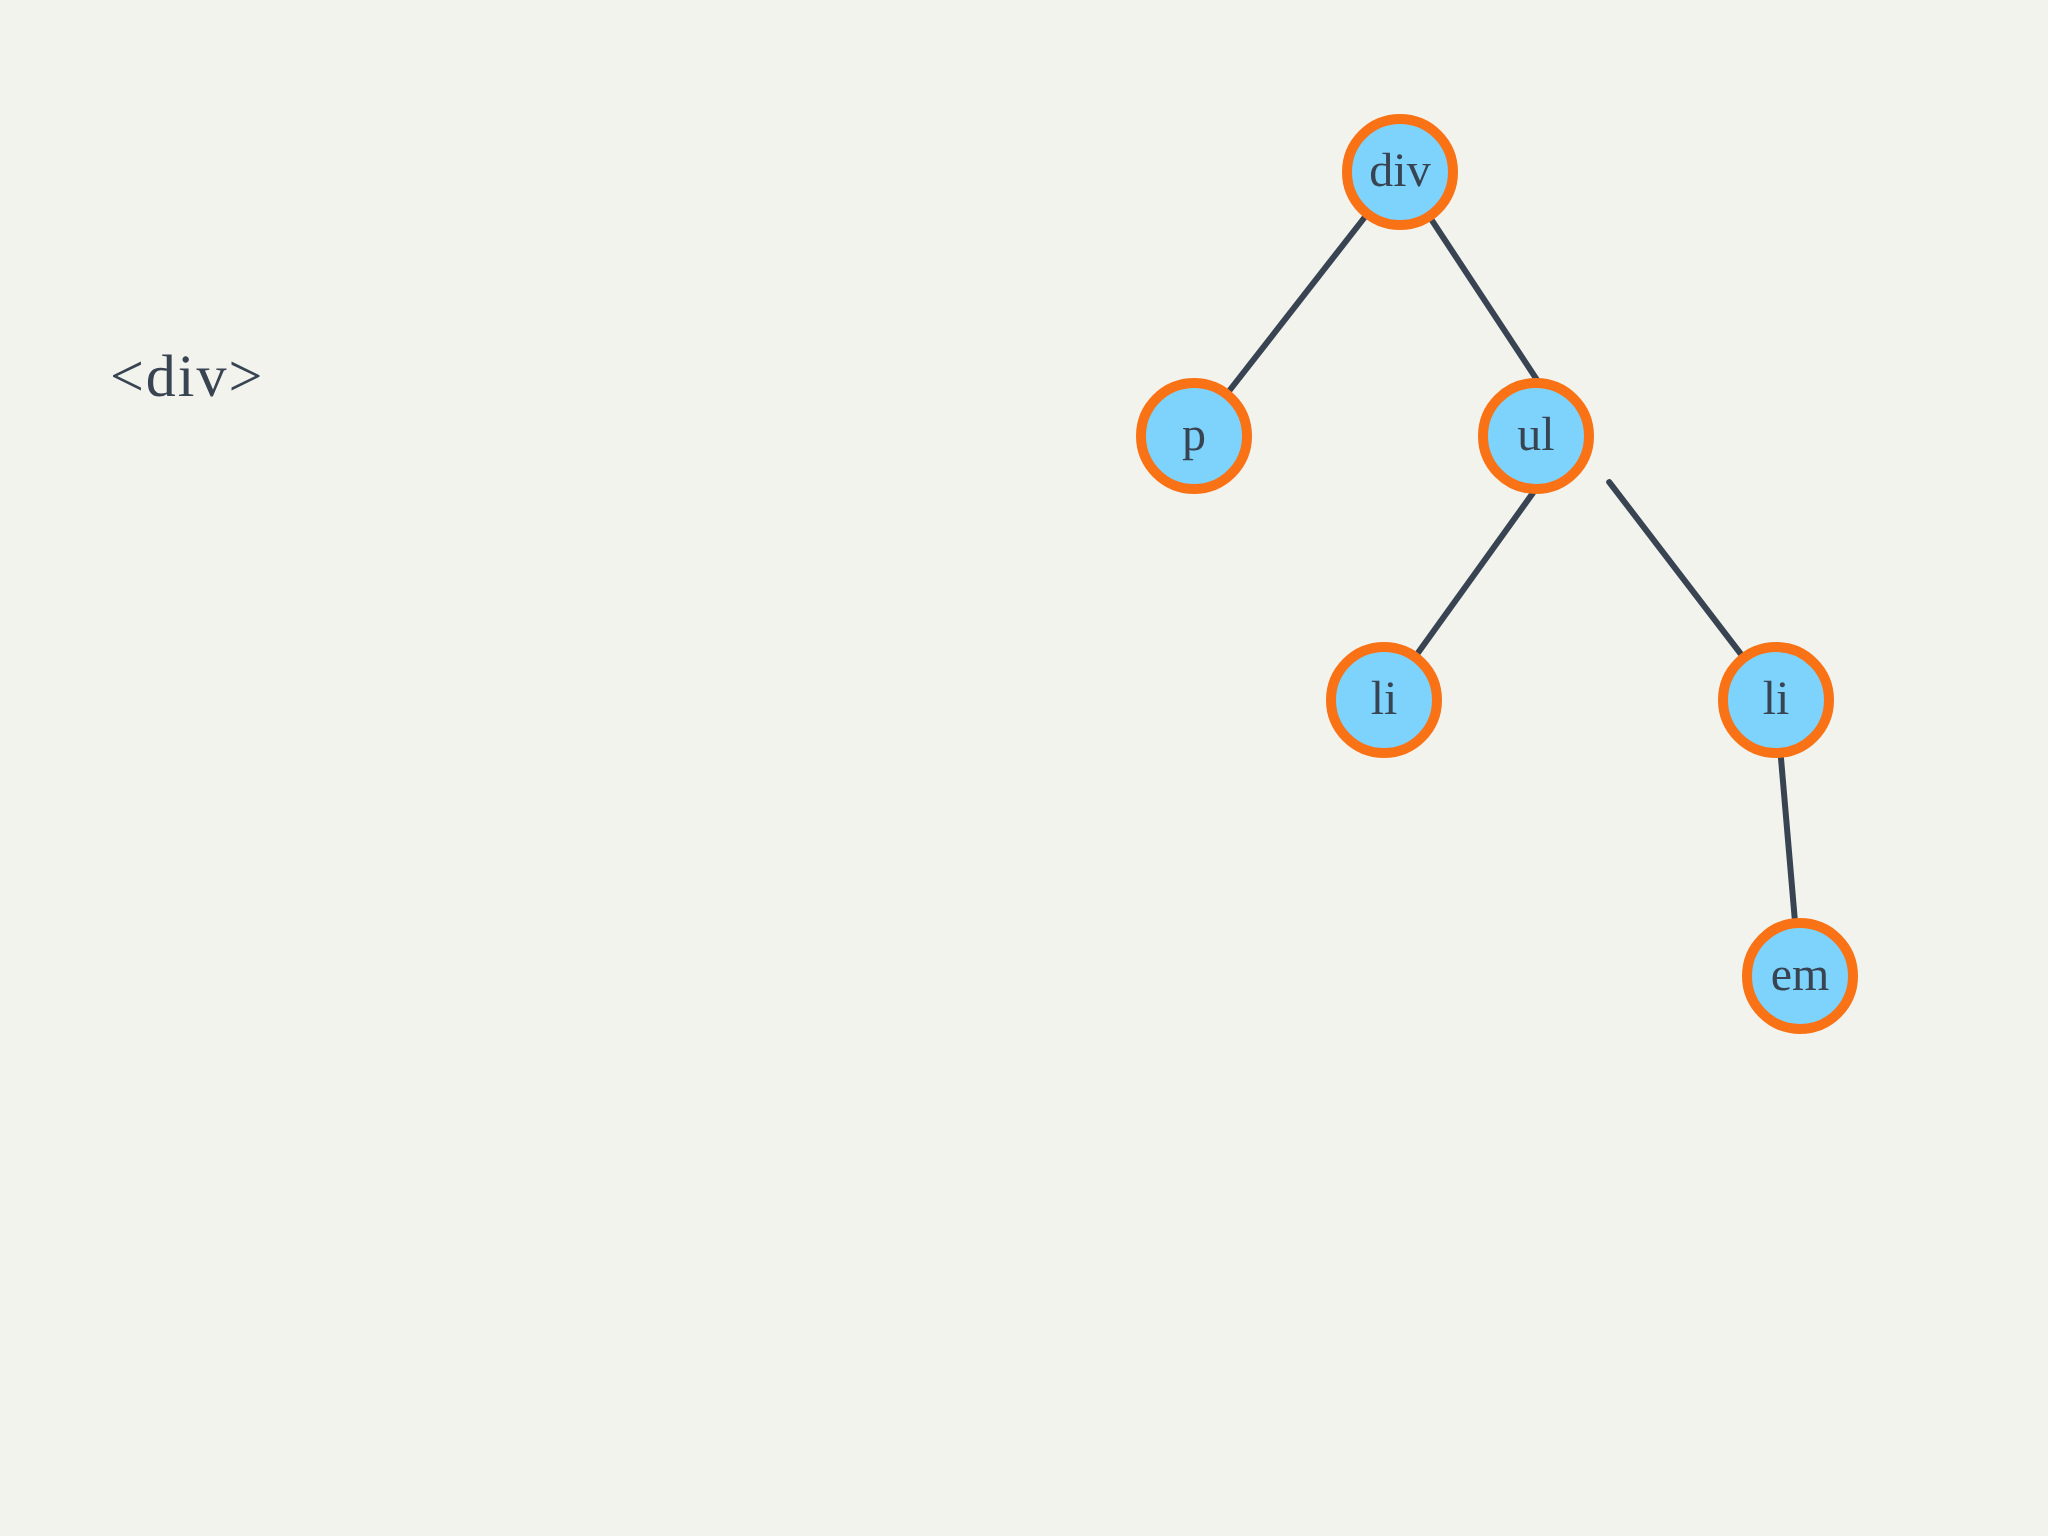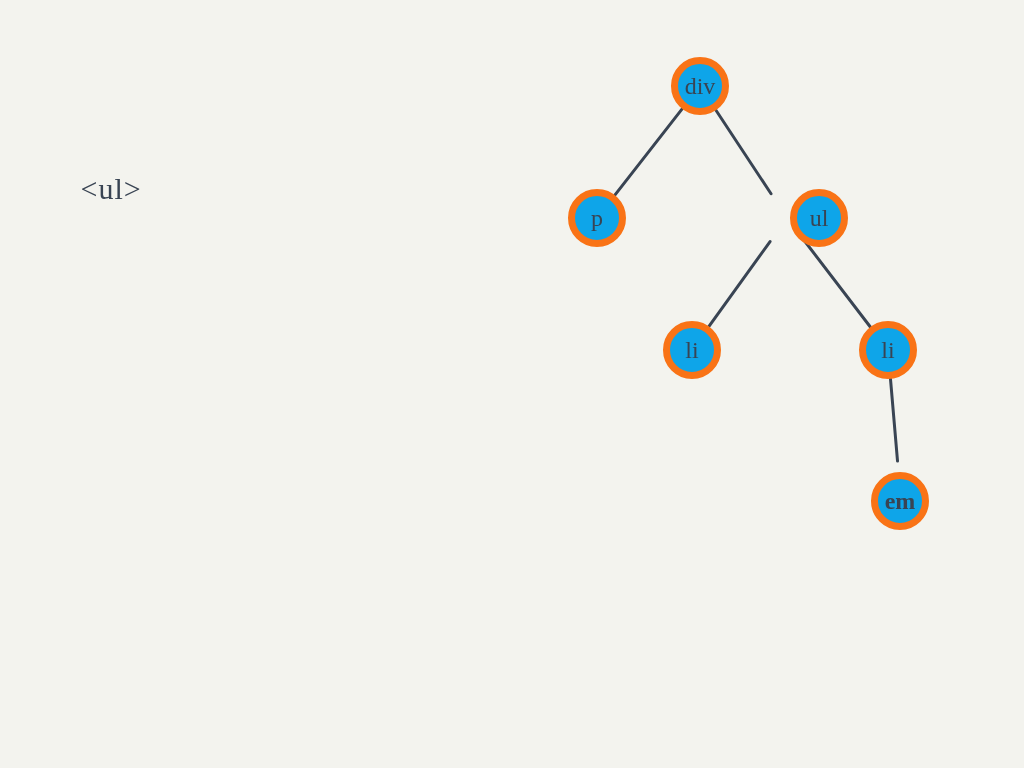--- a/index.html
+++ b/index.html
@@ -25,23 +25,23 @@
     font-size: 30px;
     line-height: 1.45;
     letter-spacing: 1px;
     white-space: pre;
   }
   
   .node {
     position: absolute;
     width: 58px;
     height: 58px;
-    border: 7px solid #f97316;
+    border: 5px solid #f97316;
     border-radius: 50%;
-    background: #0ea5e9;
+    background: #7dd3fc;
     display: flex;
     align-items: center;
     justify-content: center;
     font-size: 24px;
     color: #394453;
     box-sizing: border-box;
   }
   
   svg.edges {
     position: absolute;
@@ -56,46 +56,46 @@
     stroke-width: 3;
     stroke-linecap: round;
   }
 </style>
 </head>
 <body>
 
 <div class="canvas">
 
   <div class="code">
-    <div>   &lt;ul&gt;</div>
+    <div>&lt;div&gt;</div>
     
     
     
   </div>
 
   <svg class="edges">
       <line x1="682.1597706161523" y1="108.86320658900878" x2="614.8402293838477" y2="195.13679341099123"></line>
       <line x1="715.9590875018808" y1="110.2137879338882" x2="771.0409124981192" y2="193.7862120661118"></line>
       <line x1="770.0598607921165" y1="241.53787763621708" x2="708.9401392078835" y2="326.4621223637829"></line>
       <line x1="804.6225287731924" y1="241.03142374318202" x2="870.3774712268076" y2="326.968576256818"></line>
       <line x1="890.4766330990467" y1="378.89405282221077" x2="897.5233669009533" y2="461.10594717778923"></line>
     </svg>
 
   <div class="node" style="left: 671px; top: 57px;">
     <span>div</span>
   </div>
   <div class="node" style="left: 568px; top: 189px;">
     <span>p</span>
   </div>
-  <div class="node" style="left: 790px; top: 189px;">
+  <div class="node" style="left: 739px; top: 189px;">
     <span>ul</span>
   </div>
   <div class="node" style="left: 663px; top: 321px;">
     <span>li</span>
   </div>
   <div class="node" style="left: 859px; top: 321px;">
     <span>li</span>
   </div>
-  <div class="node" style="left: 871px; top: 472px; font-weight: bold;">
+  <div class="node" style="left: 871px; top: 459px;">
     <span>em</span>
   </div>
 
 </div>
 
 </body></html>

